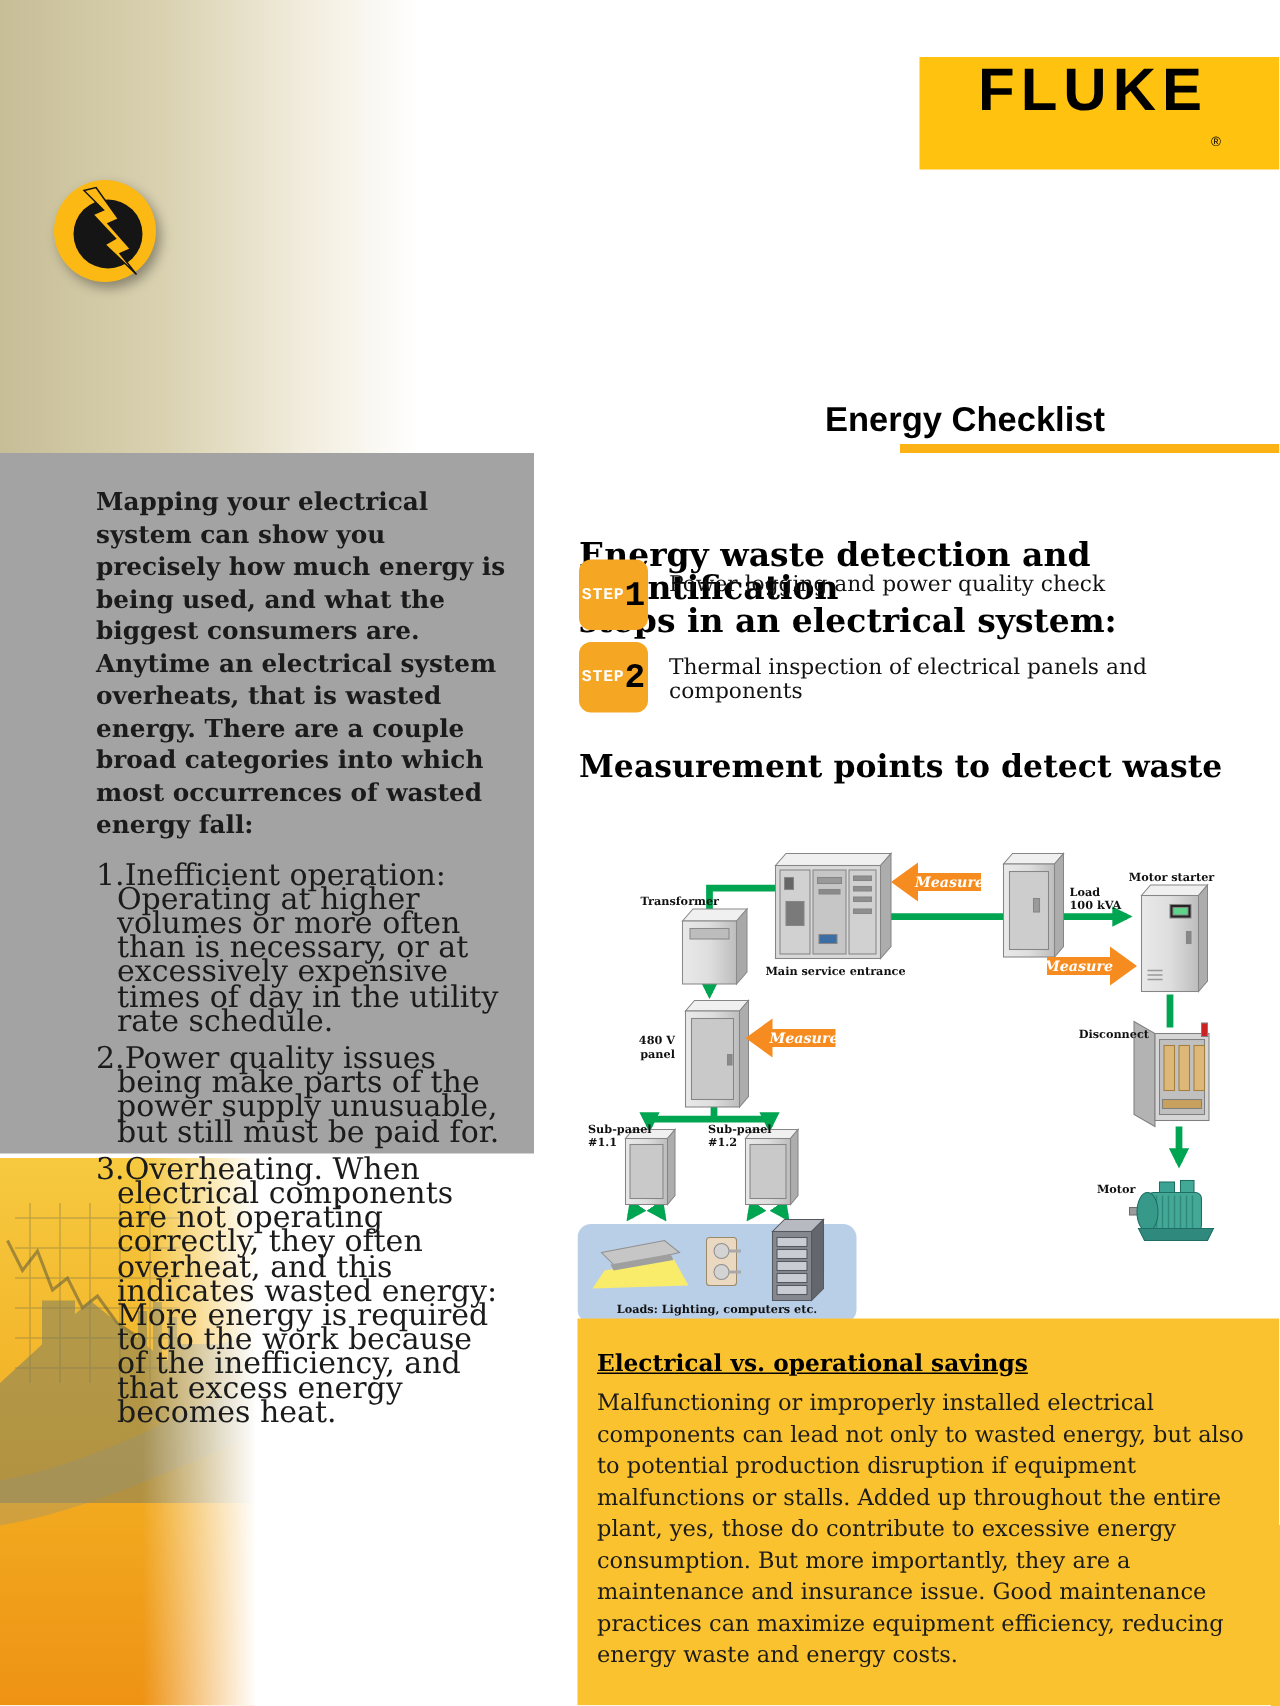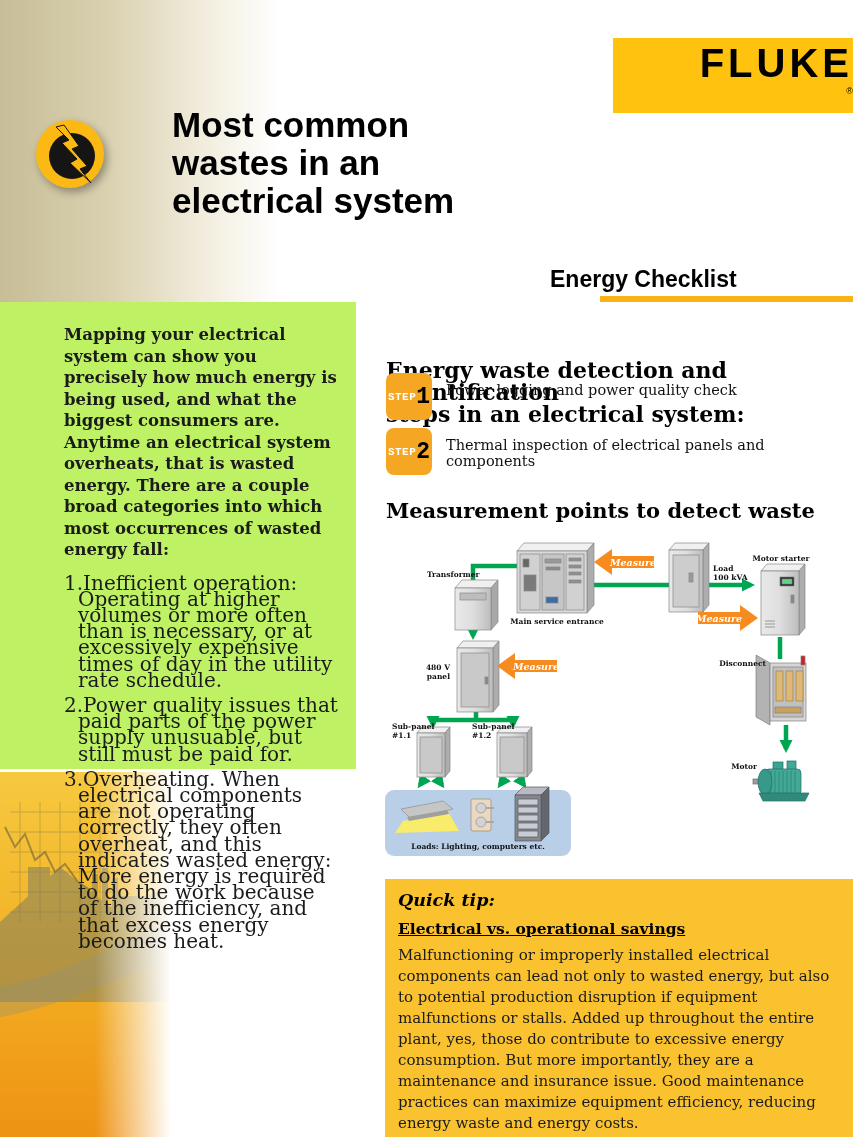--- a/index.html
+++ b/index.html
@@ -21,21 +21,21 @@
     position:absolute; left:95px; top:772px; width:80px; height:365px;
     background:linear-gradient(to right, rgba(255,255,255,0), #ffffff 95%);
   }
   .bolt-badge {
     position:absolute; left:34px; top:118px; width:72px; height:72px;
     filter:drop-shadow(3px 4px 4px rgba(0,0,0,.35));
   }
   
   .fluke-box {
     position:absolute; left:613px; top:38px; width:240px; height:75px;
-    background:#FFC20E; display:flex; align-items:flex-end; justify-content:center;flex-direction:column;
+    background:#FFC20E; display:flex; align-items:flex-start; justify-content:center;
   }
   .fluke-word {
     font-family:"Liberation Sans", sans-serif; font-weight:bold;
     font-size:40px; letter-spacing:4px; color:#000;
   }
   .fluke-reg { font-family:"Liberation Sans", sans-serif; font-size:9px; color:#000; align-self:flex-end; margin:0 0 14px 2px; }
   .main-title {
     position:absolute; left:172px; top:106px; width:380px;
     font-family:"Liberation Sans", sans-serif; font-weight:bold;
     font-size:35px; line-height:38px; color:#000;
@@ -43,21 +43,21 @@
   .checklist-label {
     position:absolute; left:550px; top:266px; width:255px; 
     font-family:"Liberation Sans", sans-serif; font-weight:bold; font-size:23px; color:#000;
   }
   .checklist-bar {
     position:absolute; left:600px; top:296px; width:253px; height:6px; background:#FCB215;
   }
   
   .beige-box {
     position:absolute; left:0; top:302px; width:356px; height:467px;
-    background:#bef264; padding:22px 18px 0 64px;
+    background:#a3a3a3; padding:22px 18px 0 64px;
   }
   .intro { font-weight:bold; font-size:16.5px; line-height:21.5px; color:#1b1b1b; }
   .num-list { margin-top:14px; font-size:20px; line-height:16.2px; color:#1b1b1b; }
   .num-item { padding-left:14px; text-indent:-14px; margin-bottom:9px; }
   
   .steps-heading {
     position:absolute; left:386px; top:323px; width:460px;
     font-weight:bold; font-size:22px; line-height:22px; color:#000;margin-top:36px;
   }
   .step-row { position:absolute; left:386px; width:460px; }
@@ -65,21 +65,21 @@
     position:absolute; left:0; top:0; width:46px; height:47px; border-radius:8px;
     background:#F5A623; display:flex; flex-direction:row; align-items:center; justify-content:center;font-family:Liberation Mono, monospace;
   }
   .step-word { color:#fff; font-weight:bold; font-size:11px; letter-spacing:.5px; line-height:12px; }
   .step-num  { color:#000; font-weight:bold; font-size:23px; line-height:24px; }
   .step-text { position:absolute; left:60px; top:9px; font-size:14.5px; color:#111; }
   .diagram-heading {
     position:absolute; left:386px; top:498px; width:460px;
     font-weight:bold; font-size:21px; color:#000;
   }
-  .diagram { position:absolute; left:385px; top:533px; width:468px; height:330px; }
+  .diagram { position:absolute; left:385px; top:559px; width:468px; height:330px; }
   .dlbl { font-family:"DejaVu Serif", serif; font-weight:bold; font-size:7.5px; fill:#101010; }
   .mlbl { font-family:"DejaVu Serif", serif; font-weight:bold; font-style:italic; font-size:9.5px; fill:#ffffff; }
   
   .quick-tip {
     position:absolute; left:385px; top:879px; width:468px; height:258px;
     background:#FBC230; padding:11px 16px 0 13px;
   }
   .tip-title { font-weight:bold; font-style:italic; font-size:17.5px; color:#000; }
   .tip-subtitle { font-weight:bold; font-size:15.5px; color:#000; margin-top:9px;text-decoration:underline; }
   .tip-body { font-size:15px; line-height:21px; color:#1b1b1b; margin-top:7px; width:445px; }
@@ -116,36 +116,31 @@
       <circle cx="36" cy="36" r="34" fill="#FDB913"></circle>
       <circle cx="38" cy="38" r="23" fill="#151515"></circle>
       <polygon points="30,7 45,28 38,31 53,48 46,51 57,65 36,45 43,41 28,25 35,22 22,9" fill="#FDB913" stroke="#151515" stroke-width="1"></polygon>
     </svg>
   </div>
 
   <div class="fluke-box">
     <span class="fluke-word">FLUKE</span>
     <span class="fluke-reg">®</span>
   </div>
-  <div class="main-title">
-    <div>Most common</div>
-    <div>wastes in an</div>
-    <div>electrical system</div>
-  </div>
   <div class="checklist-label">Energy Checklist</div>
   <div class="checklist-bar"></div>
 
   <div class="beige-box">
     <p class="intro">Mapping your electrical system can show you precisely how much energy is being used, and what the biggest consumers are. Anytime an electrical system overheats, that is wasted energy. There are a couple broad categories into which most occurrences of wasted energy fall:</p>
     <div class="num-list">
       <div class="num-item">
         <span>1.</span><span>Inefficient operation: Operating at higher volumes or more often than is necessary, or at excessively expensive times of day in the utility rate schedule.</span>
       </div>
       <div class="num-item">
-        <span>2.</span><span>Power quality issues that paid parts of the power supply unusuable, but still must be paid for.</span>
+        <span>2.</span><span>Power quality issues being make parts of the power supply unusuable, but still must be paid for.</span>
       </div>
       <div class="num-item">
         <span>3.</span><span>Overheating. When electrical components are not operating correctly, they often overheat, and this indicates wasted energy: More energy is required to do the work because of the inefficiency, and that excess energy becomes heat.</span>
       </div>
     </div>
   </div>
 
   <div class="steps-heading">
     <div>Energy waste detection and quantification</div>
     <div>steps in an electrical system:</div>
@@ -329,18 +324,17 @@
       <text class="dlbl" x="65" y="146" text-anchor="end">panel</text>
       <text class="dlbl" x="7" y="196">Sub-panel</text>
       <text class="dlbl" x="7" y="205">#1.1</text>
       <text class="dlbl" x="87" y="196">Sub-panel</text>
       <text class="dlbl" x="87" y="205">#1.2</text>
       <text class="dlbl" x="93" y="316" text-anchor="middle">Loads: Lighting, computers etc.</text>
     </svg>
   </div>
 
   <div class="quick-tip">
-    <div class="tip-title">Quick tip:</div>
     <div class="tip-subtitle">Electrical vs. operational savings</div>
     <div class="tip-body">Malfunctioning or improperly installed electrical components can lead not only to wasted energy, but also to potential production disruption if equipment malfunctions or stalls. Added up throughout the entire plant, yes, those do contribute to excessive energy consumption. But more importantly, they are a maintenance and insurance issue. Good maintenance practices can maximize equipment efficiency, reducing energy waste and energy costs.</div>
   </div>
 
 </div>
 
 </body></html>

